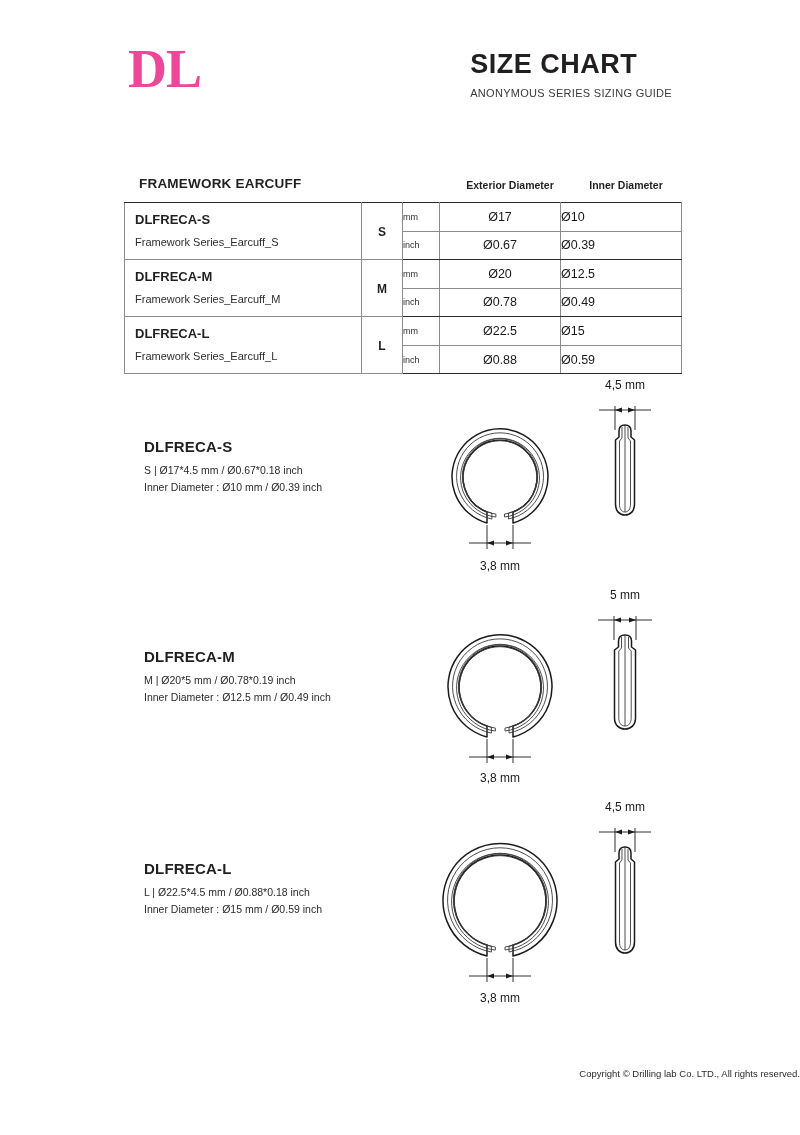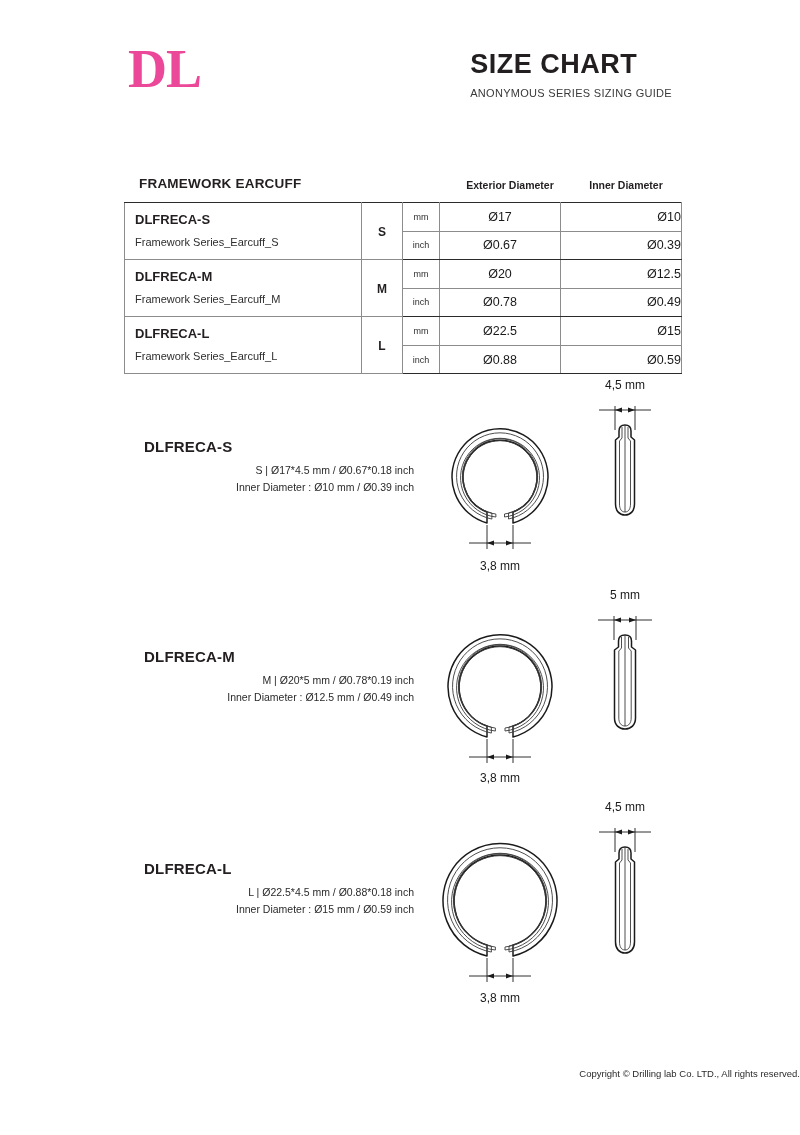--- a/index.html
+++ b/index.html
@@ -89,23 +89,23 @@
   }
   table.sizes td {
     border: 0.8px solid #8c8c8c;
     padding: 0;
     vertical-align: middle;
   }
   table.sizes tr.grp-top td { border-top: 1.6px solid #2b2b2b; }
   table.sizes tr.grp-bot td { border-bottom: 1.6px solid #2b2b2b; }
   td.c-name  { width: 236px; border-left: none; }
   td.c-size  { width:  40px; text-align: center; }
-  td.c-unit  { width:  36px; text-align: center; }
+  td.c-unit  { width:  36px; text-align: left; }
   td.c-ext   { width: 120px; text-align: center; }
-  td.c-inn   { width: 120px; text-align: right; border-right: none; }
+  td.c-inn   { width: 120px; text-align: left; border-right: none; }
 
   td.c-name, td.c-size { border-left-color: #2b2b2b; border-right-color: #2b2b2b; }
   td.c-size { border-left: 1.4px solid #2b2b2b; border-right: 1.4px solid #2b2b2b; }
   td.c-unit { border-right: 1.4px solid #2b2b2b; }
 
   .nm-cell { padding: 9px 0 9px 10px; }
   .nm-code {
     font-size: 13px;
     font-weight: bold;
     color: #231f20;
@@ -151,21 +151,20 @@
     font-weight: bold;
     color: #231f20;
     letter-spacing: 0.2px;
     line-height: 1.2;
   }
   .prod-line {
     margin-top: 7px;
     font-size: 10.5px;
     color: #2a2a2a;
     line-height: 1.5;
-    text-align: right;
   }
 
   .dwg-ring {
     position: absolute;
     left: 425px;
     top: 8px;
   }
   .dwg-side {
     position: absolute;
     left: 565px;

